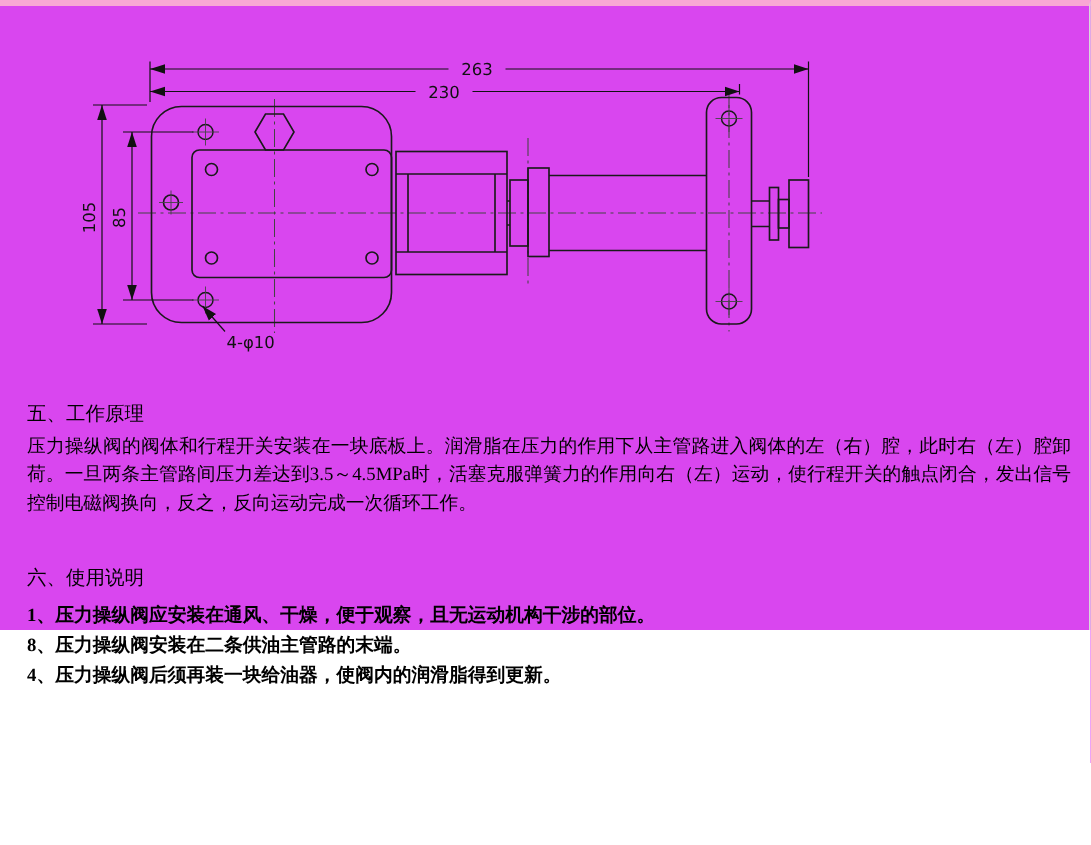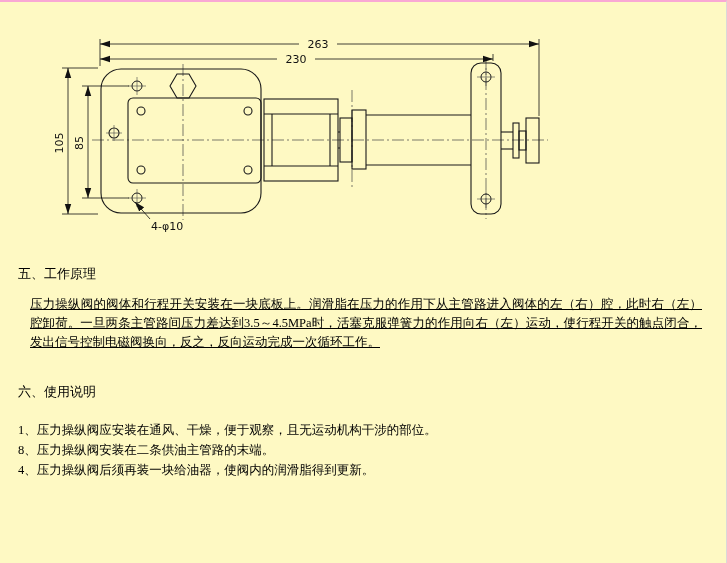--- a/index.html
+++ b/index.html
@@ -2,33 +2,33 @@
 <html><head>
 <meta charset="utf-8">
 <style>
   html,body{margin:0;padding:0;}
   body{
     width:727px;height:563px;background:#ffffff;
     font-family:"Liberation Serif","DejaVu Serif",serif;
     color:#000;overflow:hidden;position:relative;
   }
   .page{
-    position:absolute;left:0;top:0;width:727px;height:563px;
-    border-top:2px solid #f9a8d4;border-right:1px solid #d9d9d9;
-    box-sizing:border-box;background:#fef9c3;
+    position:absolute;left:0;top:0;width:727px;height:420px;
+    border-top:4px solid #f9a8d4;border-right:1px solid #d9d9d9;
+    box-sizing:border-box;background:#d946ef;
   }
   svg.drawing{position:absolute;left:0;top:0;}
   .content{
     position:absolute;left:18px;top:262px;width:696px;
     font-size:12.5px;line-height:19px;
   }
   .heading{font-weight:normal;font-size:13px;margin:0 0 3px 0;}
-  .heading.second{margin-top:30px;margin-bottom:19px;}
-  .para{margin:12px;text-align:justify;text-decoration:underline;}
-  .note-line{line-height:20px;}
+  .heading.second{margin-top:30px;margin-bottom:6px;}
+  .para{margin:0;text-align:justify;}
+  .note-line{line-height:20px;font-weight:bold;}
   .dimtext{font-family:"DejaVu Sans",sans-serif;font-size:11px;fill:#111;}
   .callout{font-family:"DejaVu Sans",sans-serif;font-size:11px;fill:#111;}
 </style>
 </head>
 <body>
 
 <div class="page">
 
   <svg class="drawing" width="727" height="252" viewBox="0 0 727 252">
     <defs>

